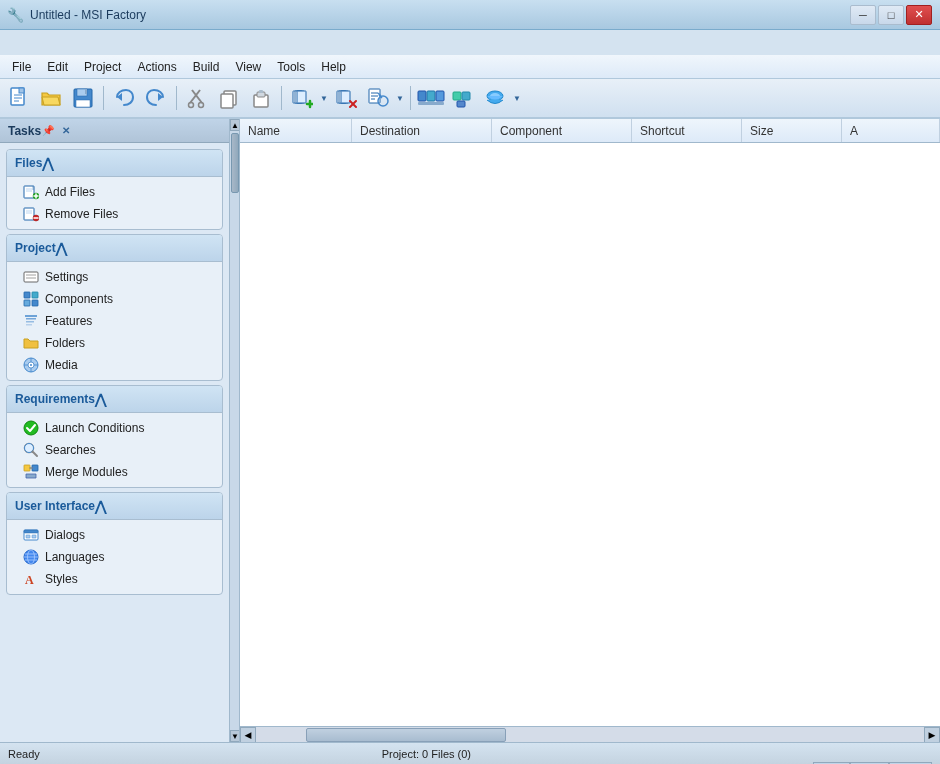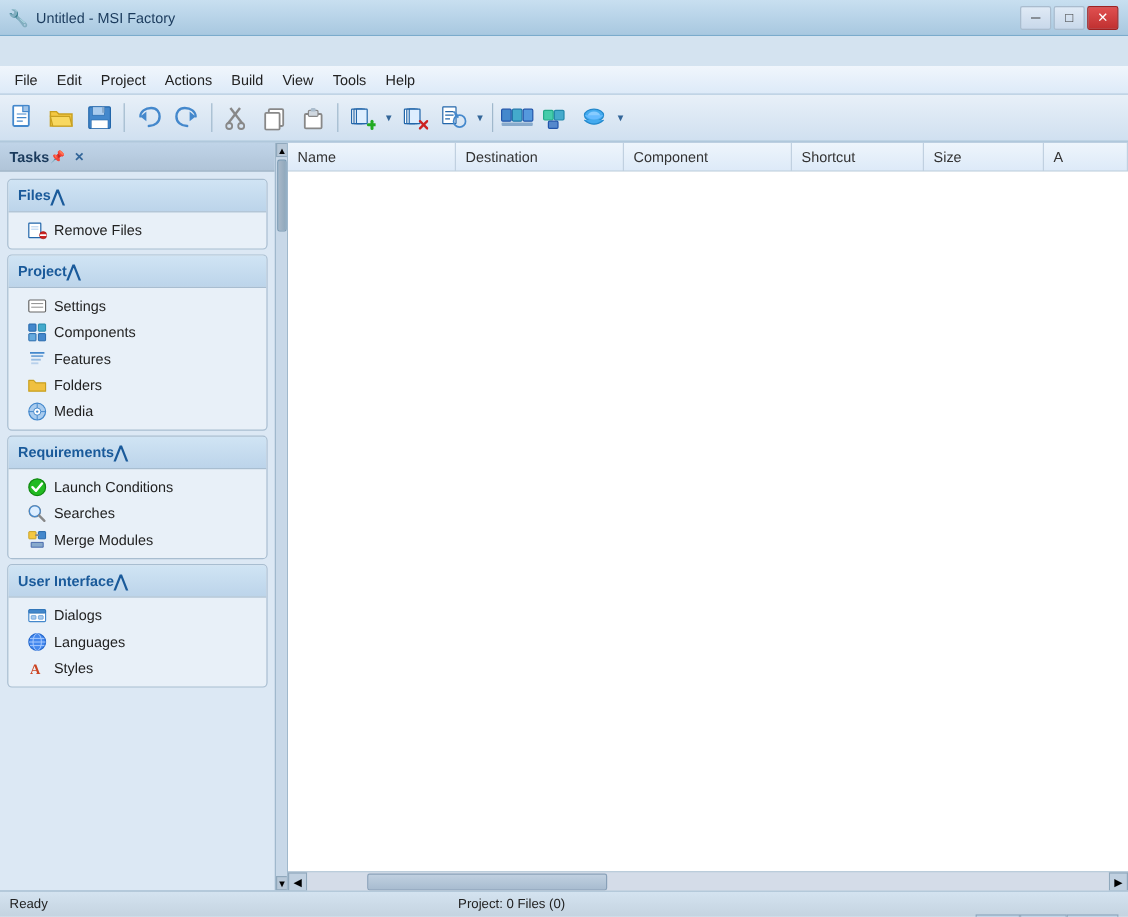--- a/index.html
+++ b/index.html
@@ -226,21 +226,21 @@
       padding: 0 8px;
       display: flex;
       align-items: center;
       font-size: 12px;
       color: #333;
       background: linear-gradient(to bottom, #eef5fc, #ddeaf8);
       cursor: pointer;
       user-select: none;
       white-space: nowrap;
     }
-    .col-name { width: 140px; }
+    .col-name { width: 112px; }
     .col-destination { width: 140px; }
     .col-component { width: 140px; }
     .col-shortcut { width: 110px; }
     .col-size { width: 100px; }
     .col-a { flex: 1; }
 
     #content-body {
       flex: 1;
       background: white;
       position: relative;
@@ -525,20 +525,34 @@
         <div class="section">
           <div class="section-header">
             <span class="section-title">Files</span>
             <span class="section-collapse">⋀</span>
           </div>
           <div class="section-items">
             <div class="section-item">
               <span class="item-icon">
                 <svg width="16" height="16" viewBox="0 0 16 16">
                   <rect x="1" y="2" width="10" height="12" rx="0.5" fill="white" stroke="#2266aa" stroke-width="1"></rect>
+                  <line x1="10" y1="2" x2="10" y2="6" stroke="#2266aa" stroke-width="0.5"></line>
+                  <line x1="3" y1="5" x2="9" y2="5" stroke="#aaccee" stroke-width="0.8"></line>
+                  <line x1="3" y1="7" x2="9" y2="7" stroke="#aaccee" stroke-width="0.8"></line>
+                  <circle cx="13" cy="12" r="3" fill="#22aa22" stroke="#118811" stroke-width="0.5"></circle>
+                  <line x1="13" y1="10" x2="13" y2="14" stroke="white" stroke-width="1.5" stroke-linecap="round"></line>
+                  <line x1="11" y1="12" x2="15" y2="12" stroke="white" stroke-width="1.5" stroke-linecap="round"></line>
+                </svg>
+              </span>
+              <span>Add Files</span>
+            </div>
+            <div class="section-item">
+              <span class="item-icon">
+                <svg width="16" height="16" viewBox="0 0 16 16">
+                  <rect x="1" y="2" width="10" height="12" rx="0.5" fill="white" stroke="#2266aa" stroke-width="1"></rect>
                   <line x1="3" y1="5" x2="9" y2="5" stroke="#aaccee" stroke-width="0.8"></line>
                   <line x1="3" y1="7" x2="9" y2="7" stroke="#aaccee" stroke-width="0.8"></line>
                   <circle cx="13" cy="12" r="3" fill="#cc2222" stroke="#991111" stroke-width="0.5"></circle>
                   <line x1="11" y1="12" x2="15" y2="12" stroke="white" stroke-width="1.5" stroke-linecap="round"></line>
                 </svg>
               </span>
               <span>Remove Files</span>
             </div>
           </div>
         </div>

